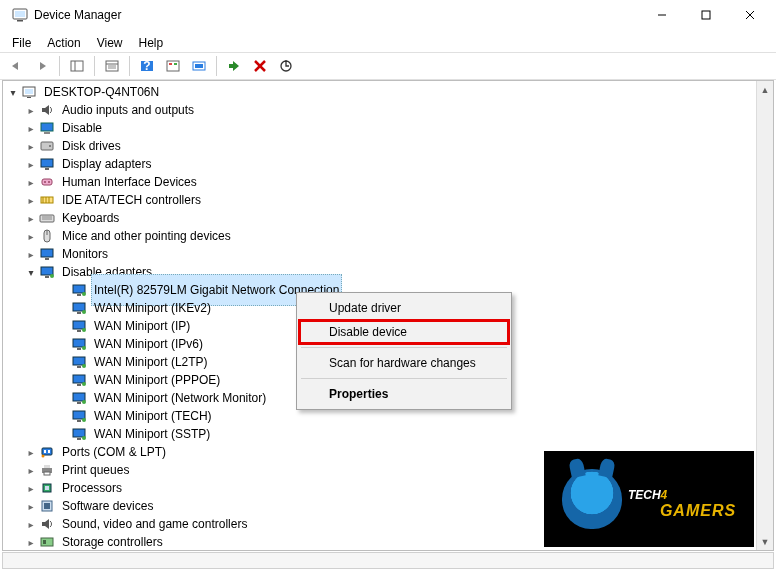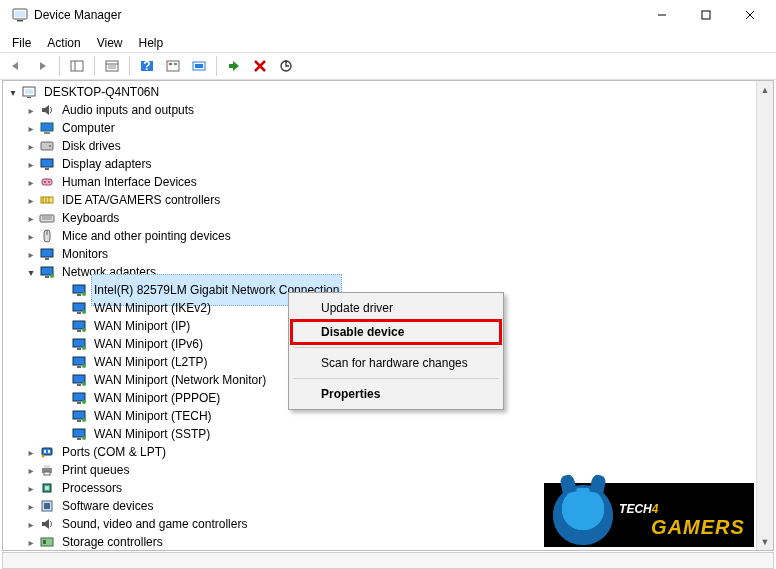--- a/index.html
+++ b/index.html
@@ -31,36 +31,36 @@
 .node-icon { width: 16px; height: 16px; display: flex; align-items: center; justify-content: center; margin-right: 4px; font-size: 12px; }
 .node-label { padding: 1px 3px; }
 .node.selected .node-label { background: #cde8ff; border: 1px dotted #7ab; padding: 8px 2px; }
 .depth-0 { padding-left: 4px; }
 .depth-1 { padding-left: 22px; }
 .depth-2 { padding-left: 54px; }
 
 
 .context-menu { position: absolute; background: #f2f2f2; border: 1px solid #a0a0a0; box-shadow: 3px 3px 4px rgba(0,0,0,.25); padding: 3px 2px; }
 .context-menu .mi { padding: 5px 18px 5px 30px; white-space: nowrap; }
-.context-menu .mi.highlight { outline: 3px solid #e60000; outline-offset: -2px; font-weight: bold; }
+.context-menu .mi.highlight { outline: 3px solid #e60000; outline-offset: -2px; }
 .context-menu .mi.bold { font-weight: 700; }
 .context-menu .msep { height: 1px; background: #d0d0d0; margin: 3px 2px; }
 
 
 .status { position: absolute; left: 2px; right: 2px; bottom: 0; height: 17px; border: 1px solid #d0d0d0; background: #f6f6f6; }
 
 
-.watermark { position: absolute; right: 22px; bottom: 22px; width: 210px; height: 64px; background: #000; display: flex; align-items: center; justify-content: center; gap: 6px; padding: 6px; }
+.watermark { position: absolute; right: 22px; bottom: 22px; width: 210px; height: 96px; background: #000; display: flex; align-items: center; justify-content: center; gap: 6px; padding: 6px; }
 .watermark .mascot { width: 60px; height: 60px; background: radial-gradient(circle at 50% 40%, #2aa3e8 0 45%, #1566a8 46% 100%); border-radius: 50% 50% 48% 48%; position: relative; }
 .watermark .mascot::before, .watermark .mascot::after { content: ""; position: absolute; width: 14px; height: 18px; background: #1566a8; top: -10px; border-radius: 40% 40% 0 0; }
 .watermark .mascot::before { left: 8px; transform: rotate(-12deg); }
 .watermark .mascot::after { right: 8px; transform: rotate(12deg); }
 .watermark .wtxt { color: #fff; font-weight: 800; font-style: italic; font-size: 24px; line-height: 1; }
 .watermark .wtxt .accent { color: #e8b400; }
-.watermark .wtxt .sub { display: block; color: #e8b400; font-size: 20px; letter-spacing: 1px; margin-left: 32px; }
+.watermark .wtxt .sub { display: block; color: #e8b400; font-size: 16px; letter-spacing: 1px; margin-left: 32px; }
 
 svg { display: block; }
 </style>
 </head>
 <body>
 
 <div class="titlebar">
   <span class="app-icon">
     <svg width="16" height="16" viewBox="0 0 16 16">
         <rect x="1" y="2" width="14" height="10" rx="1" fill="#fff" stroke="#555"></rect>
@@ -186,21 +186,21 @@
         <span class="node-label">Audio inputs and outputs</span>
       </div>
       <div class="node depth-1">
         <span class="expander">▸</span>
         <span class="node-icon">
           <svg width="16" height="16">
             <rect x="2" y="3" width="12" height="8" fill="#2a7de1" stroke="#165"></rect>
             <rect x="5" y="12" width="6" height="2" fill="#888"></rect>
           </svg>
         </span>
-        <span class="node-label">Computer</span>
+        <span class="node-label">Disable</span>
       </div>
       <div class="node depth-1">
         <span class="expander">▸</span>
         <span class="node-icon">
           <svg width="16" height="16">
             <rect x="2" y="4" width="12" height="8" rx="1" fill="#c9c9c9" stroke="#666"></rect>
             <circle cx="11" cy="8" r="1" fill="#666"></circle>
           </svg>
         </span>
         <span class="node-label">Disk drives</span>
@@ -229,21 +229,21 @@
       <div class="node depth-1">
         <span class="expander">▸</span>
         <span class="node-icon">
           <svg width="16" height="16">
             <rect x="2" y="5" width="12" height="6" fill="#ffe080" stroke="#a80"></rect>
             <line x1="4" y1="5" x2="4" y2="11" stroke="#a80"></line>
             <line x1="7" y1="5" x2="7" y2="11" stroke="#a80"></line>
             <line x1="10" y1="5" x2="10" y2="11" stroke="#a80"></line>
           </svg>
         </span>
-        <span class="node-label">IDE ATA/GAMERS controllers</span>
+        <span class="node-label">IDE ATA/TECH controllers</span>
       </div>
       <div class="node depth-1">
         <span class="expander">▸</span>
         <span class="node-icon">
           <svg width="16" height="16">
             <rect x="1" y="5" width="14" height="7" rx="1" fill="#ddd" stroke="#666"></rect>
             <line x1="3" y1="7" x2="13" y2="7" stroke="#888"></line>
             <line x1="3" y1="9" x2="13" y2="9" stroke="#888"></line>
           </svg>
         </span>
@@ -271,21 +271,21 @@
       </div>
       <div class="node depth-1">
         <span class="expander open">▾</span>
         <span class="node-icon">
           <svg width="16" height="16">
             <rect x="2" y="3" width="12" height="8" fill="#2a7de1" stroke="#134"></rect>
             <rect x="6" y="12" width="4" height="2" fill="#666"></rect>
             <circle cx="13" cy="12" r="2" fill="#4a4"></circle>
           </svg>
         </span>
-        <span class="node-label">Network adapters</span>
+        <span class="node-label">Disable adapters</span>
       </div>
       <div class="node depth-2 selected">
         <span class="expander"></span>
         <span class="node-icon">
           <svg width="16" height="16">
             <rect x="2" y="3" width="12" height="8" fill="#2a7de1" stroke="#134"></rect>
             <rect x="6" y="12" width="4" height="2" fill="#666"></rect>
             <circle cx="13" cy="12" r="2" fill="#4a4"></circle>
           </svg>
         </span>
@@ -337,32 +337,32 @@
       </div>
       <div class="node depth-2">
         <span class="expander"></span>
         <span class="node-icon">
           <svg width="16" height="16">
             <rect x="2" y="3" width="12" height="8" fill="#2a7de1" stroke="#134"></rect>
             <rect x="6" y="12" width="4" height="2" fill="#666"></rect>
             <circle cx="13" cy="12" r="2" fill="#4a4"></circle>
           </svg>
         </span>
+        <span class="node-label">WAN Miniport (PPPOE)</span>
+      </div>
+      <div class="node depth-2">
+        <span class="expander"></span>
+        <span class="node-icon">
+          <svg width="16" height="16">
+            <rect x="2" y="3" width="12" height="8" fill="#2a7de1" stroke="#134"></rect>
+            <rect x="6" y="12" width="4" height="2" fill="#666"></rect>
+            <circle cx="13" cy="12" r="2" fill="#4a4"></circle>
+          </svg>
+        </span>
         <span class="node-label">WAN Miniport (Network Monitor)</span>
-      </div>
-      <div class="node depth-2">
-        <span class="expander"></span>
-        <span class="node-icon">
-          <svg width="16" height="16">
-            <rect x="2" y="3" width="12" height="8" fill="#2a7de1" stroke="#134"></rect>
-            <rect x="6" y="12" width="4" height="2" fill="#666"></rect>
-            <circle cx="13" cy="12" r="2" fill="#4a4"></circle>
-          </svg>
-        </span>
-        <span class="node-label">WAN Miniport (PPPOE)</span>
       </div>
       <div class="node depth-2">
         <span class="expander"></span>
         <span class="node-icon">
           <svg width="16" height="16">
             <rect x="2" y="3" width="12" height="8" fill="#2a7de1" stroke="#134"></rect>
             <rect x="6" y="12" width="4" height="2" fill="#666"></rect>
             <circle cx="13" cy="12" r="2" fill="#4a4"></circle>
           </svg>
         </span>
@@ -443,21 +443,21 @@
         <span class="node-label">Storage controllers</span>
       </div>
     </div>
   <div class="scroll-v">
     <div class="arrow">▲</div>
     <div style="flex:1"></div>
     <div class="arrow" style="position:absolute;bottom:0;width:100%;">▼</div>
   </div>
 </div>
 
-<div class="context-menu" style="left:288px; top:292px; width:216px;">
+<div class="context-menu" style="left:296px; top:292px; width:216px;">
   <div class="mi">Update driver</div>
   <div class="mi highlight">Disable device</div>
   <div class="msep"></div>
   <div class="mi">Scan for hardware changes</div>
   <div class="msep"></div>
   <div class="mi bold">Properties</div>
 </div>
 
 <div class="watermark">
   <div class="mascot"></div>

